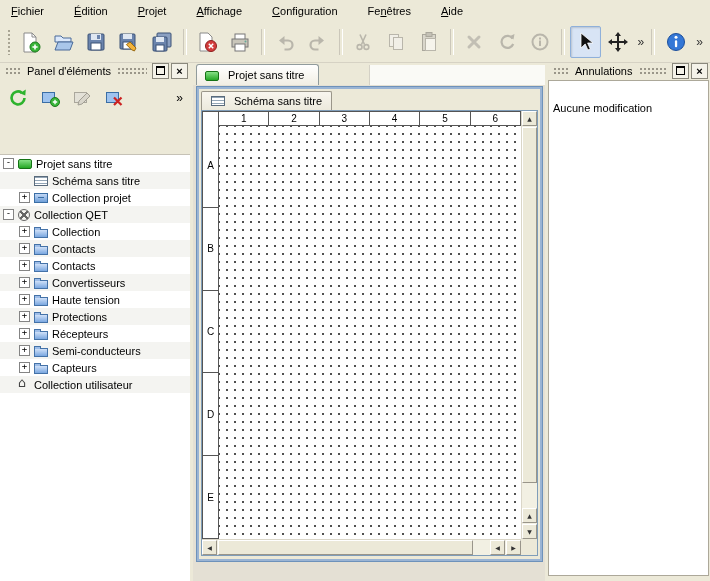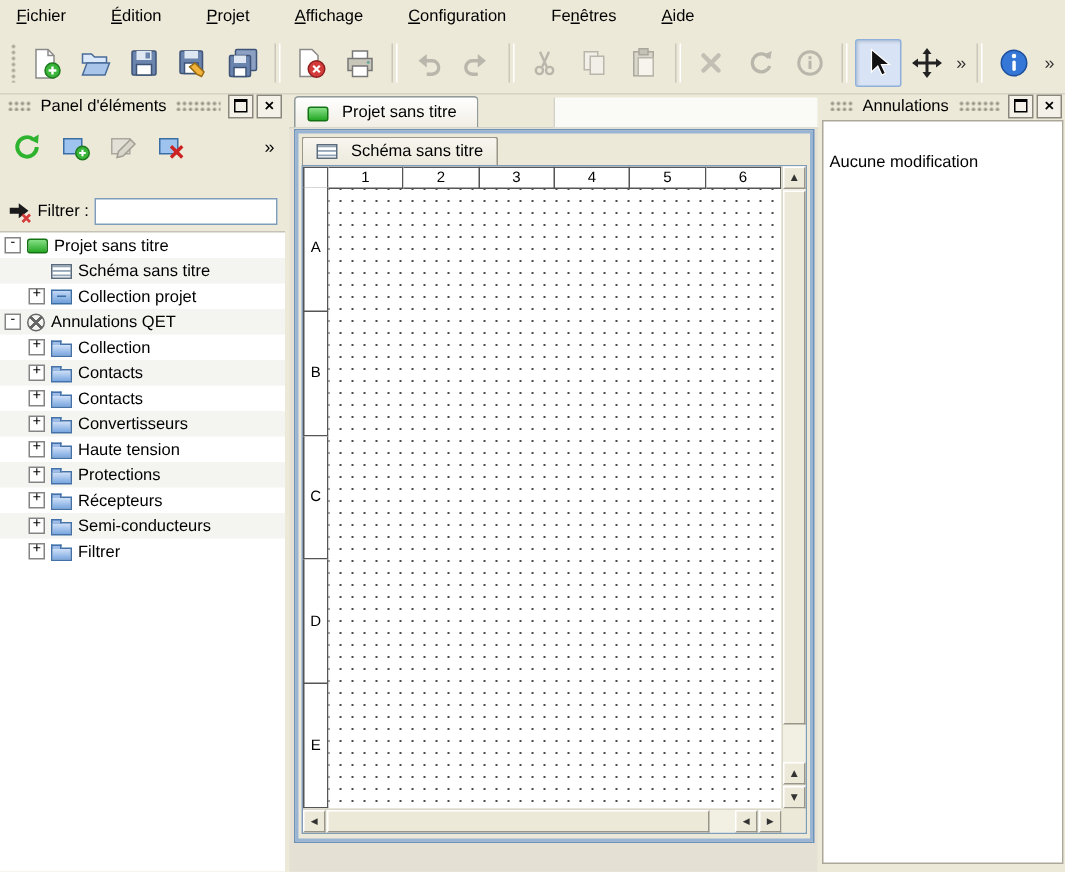--- a/index.html
+++ b/index.html
@@ -341,51 +341,41 @@
           <span class="ic">
         <svg width="22" height="22">
               <rect x="3.5" y="5.5" width="12" height="10" fill="#9ec3ef" stroke="#3a6ea5"></rect>
               <path d="M11 10.5l7.5 7.5M18.5 10.5L11 18" stroke="#cc2222" stroke-width="2.2"></path>
             </svg>
           </span>
         </div>
       <div class="p-chev">»</div>
     </div>
 
-    <div class="filter-row">
-      <span class="ic">
-        <svg width="16" height="16">
-            <path d="M1.5 5.5h6v-3l6.5 5-6.5 5v-3h-6z" fill="#1a1a1a"></path>
-            <path d="M10 10l5 5M15 10l-5 5" stroke="#d43c3c" stroke-width="1.8"></path>
-          </svg>
-        </span>
-      <span>Filtrer :</span>
-      <input class="filter-input" value="" style="">
-    </div>
 
     <div class="tree">
       <div class="trow d0">
         <span class="exp" data-exp="minus">-</span>
         <span class="ticon" data-icon="project"></span>
         <span class="tlabel">Projet sans titre</span>
       </div>
       <div class="trow d1">
         <span class="exp" data-exp="none"></span>
         <span class="ticon" data-icon="schema"></span>
         <span class="tlabel">Schéma sans titre</span>
       </div>
       <div class="trow d1">
         <span class="exp" data-exp="plus">+</span>
         <span class="ticon" data-icon="drawer"></span>
         <span class="tlabel">Collection projet</span>
       </div>
       <div class="trow d0">
         <span class="exp" data-exp="minus">-</span>
         <span class="ticon" data-icon="qet"></span>
-        <span class="tlabel">Annulations QET</span>
+        <span class="tlabel">Collection QET</span>
       </div>
       <div class="trow d1">
         <span class="exp" data-exp="plus">+</span>
         <span class="ticon" data-icon="folder"></span>
         <span class="tlabel">Collection</span>
       </div>
       <div class="trow d1">
         <span class="exp" data-exp="plus">+</span>
         <span class="ticon" data-icon="folder"></span>
         <span class="tlabel">Contacts</span>
@@ -416,21 +406,26 @@
         <span class="tlabel">Récepteurs</span>
       </div>
       <div class="trow d1">
         <span class="exp" data-exp="plus">+</span>
         <span class="ticon" data-icon="folder"></span>
         <span class="tlabel">Semi-conducteurs</span>
       </div>
       <div class="trow d1">
         <span class="exp" data-exp="plus">+</span>
         <span class="ticon" data-icon="folder"></span>
-        <span class="tlabel">Filtrer</span>
+        <span class="tlabel">Capteurs</span>
+      </div>
+      <div class="trow d0">
+        <span class="exp" data-exp="none"></span>
+        <span class="ticon" data-icon="home"></span>
+        <span class="tlabel">Collection utilisateur</span>
       </div>
     </div>
   </div>
 
   <div class="center">
     <div class="tabbar">
       <div class="tabrest"></div>
       <div class="ptab">
         <span class="ticon" data-icon="project"></span>
         <span>Projet sans titre</span>

